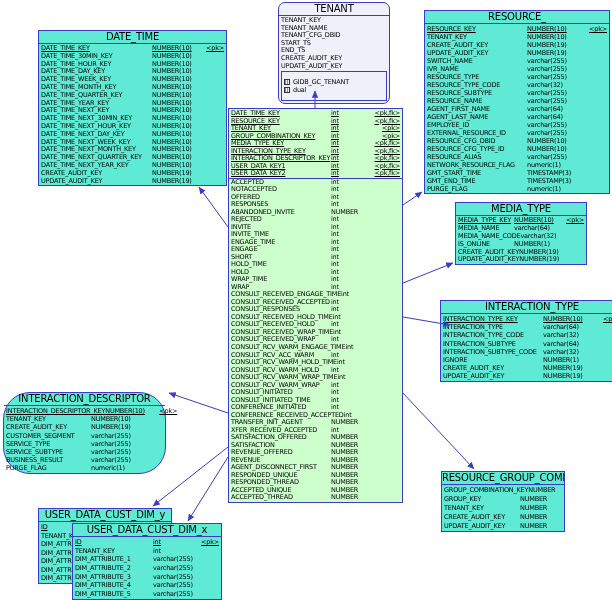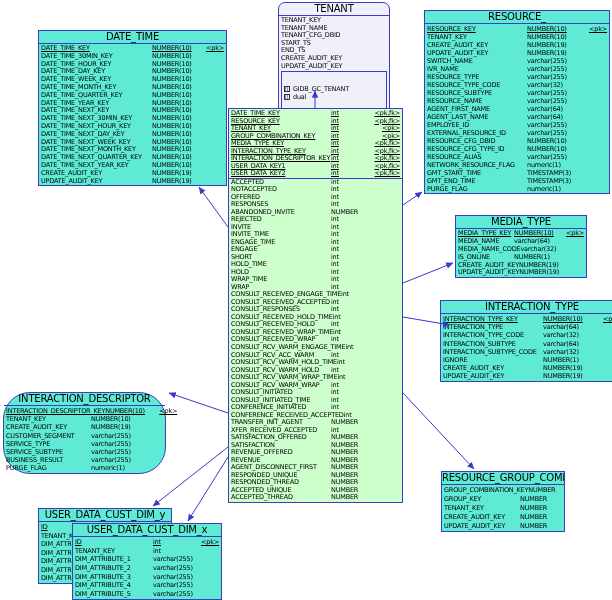--- a/index.html
+++ b/index.html
@@ -21,28 +21,28 @@
   .r .t{flex:0 0 var(--tw);}
   .r .k{flex:0 0 var(--kw);text-align:right;}
   .r.pk span{text-decoration:underline;}
   .r.sep{border-bottom:1px solid var(--accent);}
   
   #t-date_time{left:38px;top:30px;width:189px;--rh:7.8px;--tw:50px;--kw:22px;}
   #t-tenant{left:278px;top:2px;width:112px;--rh:7.6px;background:var(--view-bg);border-radius:7px;}
   #t-tenant .tbl-title{border-radius:7px 7px 0 0;}
   #t-resource{left:424px;top:10px;width:186px;--rh:8px;--tw:58px;--kw:22px;}
   #t-ag2{left:228px;top:108px;width:175px;--rh:7.52px;--tw:36px;--kw:33px;background:var(--fact-bg);z-index:3;}
-  #t-media{left:455px;top:215px;width:132px;--rh:7.9px;--tw:50px;--kw:20px;}
+  #t-media{left:455px;top:202px;width:132px;--rh:7.9px;--tw:50px;--kw:20px;}
   #t-itype{left:440px;top:300px;width:184px;--rh:8.2px;--tw:54px;--kw:24px;}
   #t-idesc{left:3px;top:392px;width:163px;border-radius:27px;--rh:8.2px;--tw:50px;--kw:22px;}
   #t-user_y{left:38px;top:508px;width:134px;--rh:8.5px;--tw:40px;--kw:22px;z-index:2;}
   #t-user_x{left:72px;top:523px;width:150px;--rh:8.7px;--tw:44px;--kw:22px;z-index:4;}
   #t-rgc{left:441px;top:471px;width:124px;--rh:9px;--tw:42px;--kw:0px;}
   
-  .tbl-sub{margin:1px 2px 2px;border:1px solid var(--accent);padding:13px 2px;}
+  .tbl-sub{margin:1px 2px 2px;border:1px solid var(--accent);padding:6px 2px;}
   .sr{display:flex;align-items:center;gap:3px;height:8px;line-height:8px;}
   .mini-icon{display:inline-block;width:6px;height:6px;border:1px solid #333;box-sizing:border-box;
              background:repeating-linear-gradient(90deg,#8890b8 0 1px,#eef 1px 2px);}
 </style>
 </head>
 <body>
 
 <div id="canvas">
 
   <div class="tbl" id="t-date_time">

